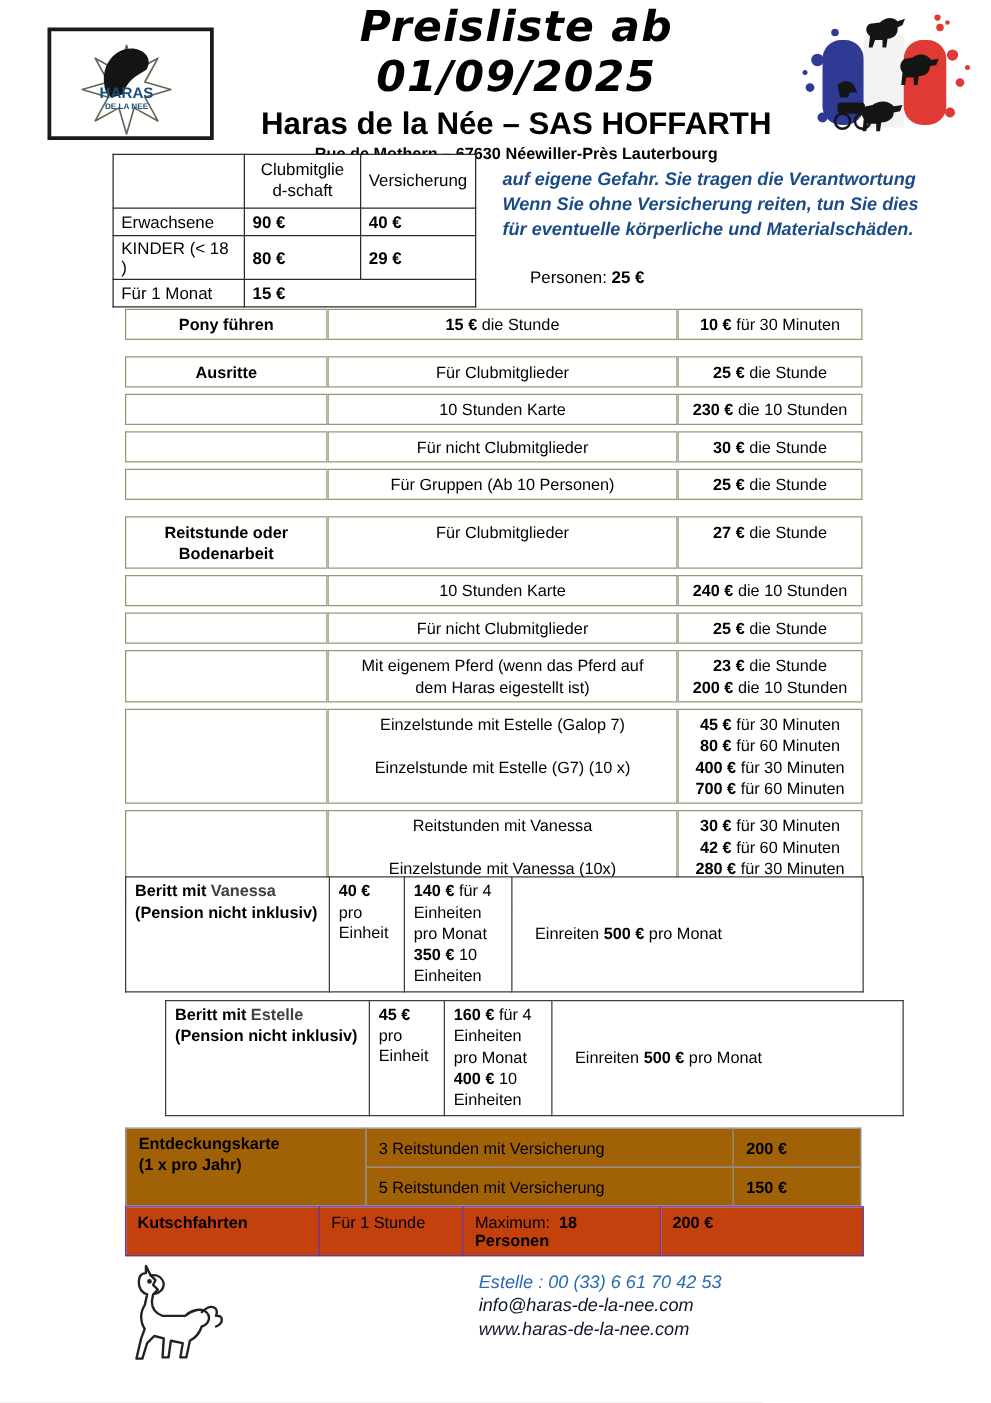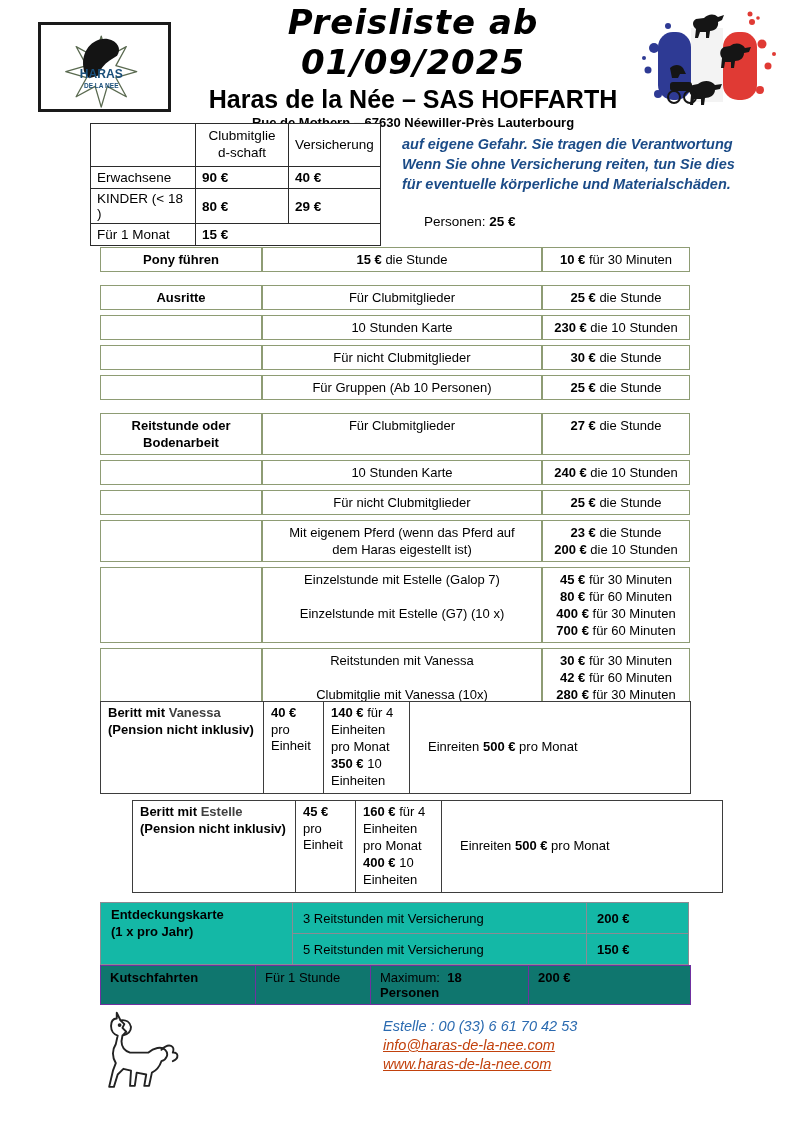--- a/index.html
+++ b/index.html
@@ -45,36 +45,36 @@
   #beritt-vanessa { top:701px; }
   #beritt-estelle { top:800px;margin-left:32px; }
   .beritt td { border:1.6px solid #3d3d3d; font-size:13px; line-height:16.5px; padding:3px 7px;
                vertical-align:top; background:#fff; }
   .beritt .c1 { font-weight:bold; }
   .beritt .c4 { vertical-align:middle; padding-left:18px; }
   .gname { color:#404040; }
 
   
   .entdeck { position:absolute; left:100px; top:902px; border-collapse:collapse; table-layout:fixed; width:588px; }
-  .entdeck td { border:1.6px solid #8b8b93; font-size:13px; padding:3px 10px; background:#14b8a6; vertical-align:middle; height:24px; }
+  .entdeck td { border:1.6px solid #8b8b93; font-size:13px; padding:3px 10px; background:#a16207; vertical-align:middle; height:24px; }
   .entdeck .lbl { font-weight:bold; vertical-align:top; line-height:17px; }
   .entdeck .pr { font-weight:bold; }
 
   
   .kutsch { position:absolute; left:100px; top:965px; border-collapse:collapse; table-layout:fixed; width:590px; }
   .kutsch td { border:1.6px solid #7030a0; font-size:13px; padding:4px 9px; vertical-align:top;
-               height:38px; background:#0f766e; box-sizing:border-box; }
+               height:38px; background:#c2410c; box-sizing:border-box; }
   .kutsch .lbl { font-weight:bold; }
   .kutsch .pr { font-weight:bold; }
 
   
   .pony-draw { position:absolute; left:88px; top:1008px; width:105px; height:95px; }
   .contact { position:absolute; left:383px; top:1017px; font-style:italic; color:#2a6ab0;
              font-size:14.5px; line-height:19px; }
-  .contact .lnk { display:block; text-decoration:underline; color:#c2410c; cursor:pointer; }
+  .contact .lnk { display:block; color:#0f172a; cursor:pointer; }
 </style>
 </head>
 <body>
 
 <div class="page">
 
   <div class="logo-box">
     <svg viewBox="0 0 133 90">
       <polygon points="101,50 78.7,56.5 89.9,76.9 69.5,65.7 63,88 56.5,65.7 36.1,76.9 47.3,56.5 25,50 47.3,43.5 36.1,23.1 56.5,34.3 63,12 69.5,34.3 89.9,23.1 78.7,43.5" fill="#ffffff" stroke="#5a6a50" stroke-width="1.4" stroke-linejoin="round"></polygon>
       <path d="M44,46 C41,27 55,13 70,15 C81,17 85,26 80,33 L72,38 C66,42 62,47 60,54 L50,57 C46,53 44,50 44,46 Z" fill="#141414"></path>
@@ -284,21 +284,21 @@
               <div class="ln"><span class="b">80 € </span><span>für 60 Minuten</span></div>
               <div class="ln"><span class="b">400 € </span><span>für 30 Minuten</span></div>
               <div class="ln"><span class="b">700 € </span><span>für 60 Minuten</span></div>
             </td>
       </tr>
       <tr>
         <td class="c1"></td>
         <td>
               <div class="ln"><span>Reitstunden mit Vanessa</span></div>
               <div class="ln"><span>&nbsp;</span></div>
-              <div class="ln"><span>Clubmitglie mit Vanessa (10x)</span></div>
+              <div class="ln"><span>Einzelstunde mit Vanessa (10x)</span></div>
             </td>
         <td>
               <div class="ln"><span class="b">30 € </span><span>für 30 Minuten</span></div>
               <div class="ln"><span class="b">42 € </span><span>für 60 Minuten</span></div>
               <div class="ln"><span class="b">280 € </span><span>für 30 Minuten</span></div>
               <div class="ln"><span class="b">400 € </span><span>für 60 Minuten</span></div>
             </td>
       </tr>
     </tbody>
       </table>

